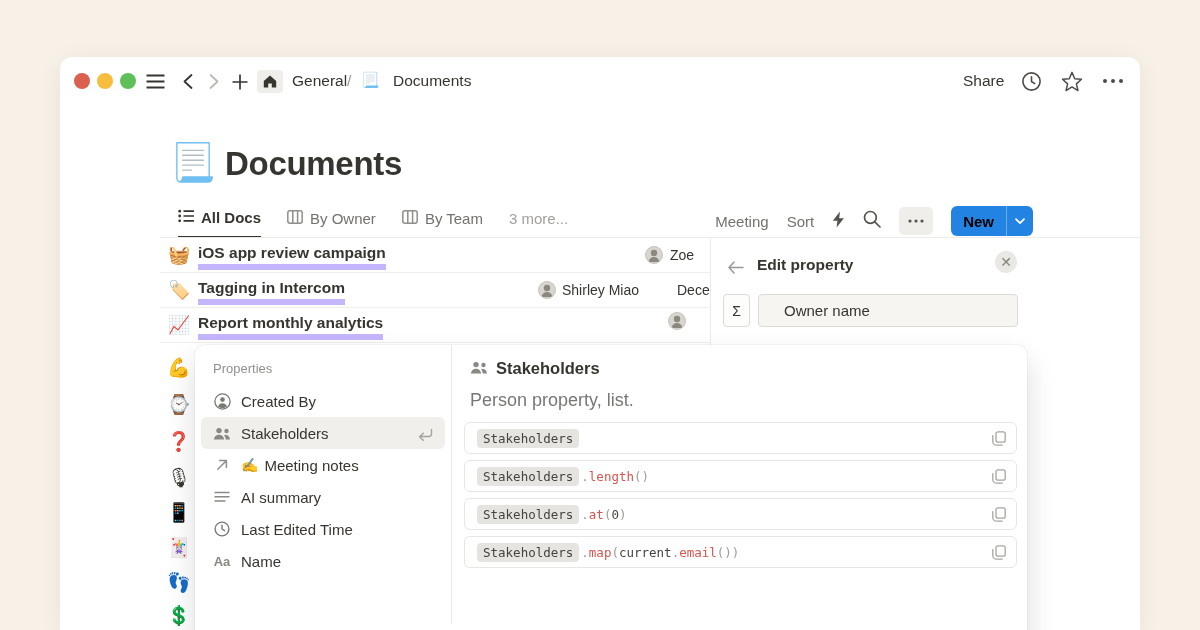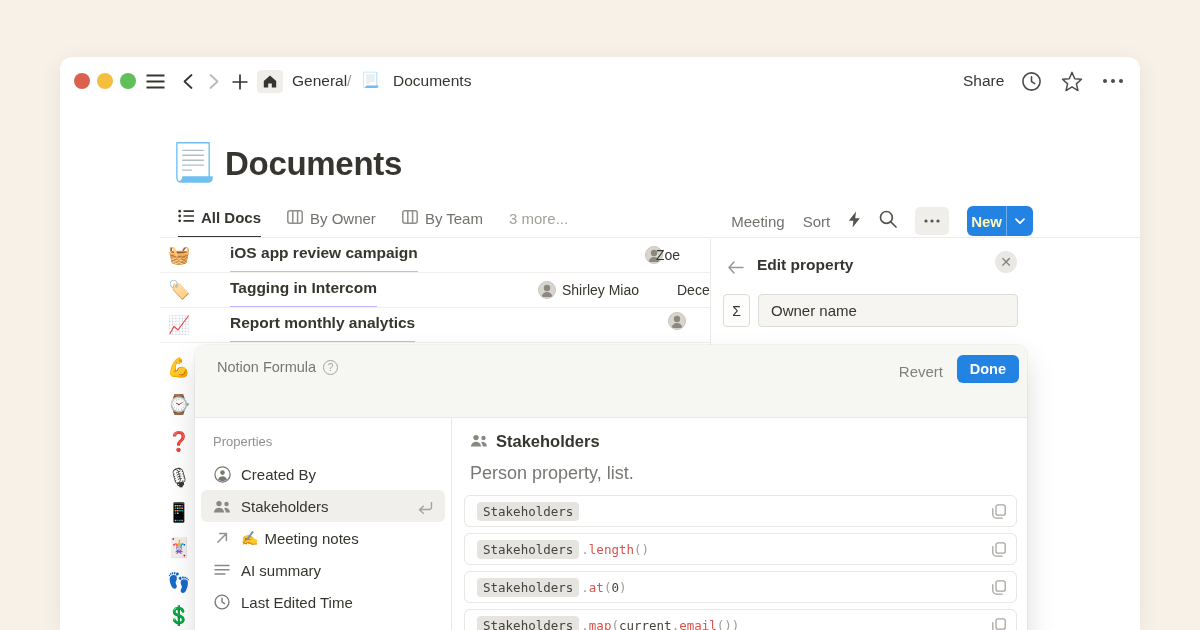--- a/index.html
+++ b/index.html
@@ -33,39 +33,39 @@
   
   .hdiv { position:absolute; top:180px; left:100px; right:0; height:1px; background:#EDECE8; }
   .tabs { position:absolute; left:118px; top:148px; height:33px; display:flex; gap:26px; }
   .tab { display:flex; align-items:center; gap:7px; font-size:15px; color:#73716C; padding-bottom:6px; }
   .tab.active { color:#37352F; font-weight:bold; border-bottom:2.5px solid #37352F;text-align:right; }
   .tab.more { color:#A3A09B; }
   .toolbar { position:absolute; top:149px; right:107px; display:flex; align-items:center; gap:18px; }
   .tool-label { font-size:15px; color:#73716C; }
   .more-box { width:34px; height:28px; background:#EFEEEA; border-radius:5px; display:flex; align-items:center; justify-content:center; }
   .new-btn { display:flex; align-items:stretch; height:30px; background:#2383E2; border-radius:6px; overflow:hidden; }
-  .new-main { color:#fef9c3; font-weight:bold; font-size:15px; display:flex; align-items:center; padding:0 4px; }
+  .new-main { color:#000000; font-weight:bold; font-size:15px; display:flex; align-items:center; padding:0 12px; }
   .new-split { width:1px; background:rgba(255,255,255,0.35); }
   .new-chev { display:flex; align-items:center; padding:0 8px; }
   
   .rows { position:absolute; left:100px; top:181px; width:551px; height:120px; overflow:hidden; }
   .row { position:relative; height:35px; border-bottom:1px solid #F0EFEB; }
   .ricon { position:absolute; left:8px; top:6px; font-size:18px; line-height:22px; }
-  .rtitle { position:absolute; left:38px; top:6px; font-size:15.5px; font-weight:600; border-bottom:1px solid #c4b5fd; padding-bottom:9px; white-space:nowrap;margin-left:32px; }
+  .rtitle { position:absolute; left:38px; top:6px; font-size:15.5px; font-weight:600; border-bottom:6px solid #c4b5fd; padding-bottom:2px; white-space:nowrap; }
   .avatar { position:absolute; width:18px; height:18px; border-radius:50%; background:#D8D5CF; overflow:hidden; border:1px solid #C9C6BF; }
   .avatar svg { display:block; margin:2px auto 0; }
   .pname, .pdate { position:absolute; top:9px; font-size:14px; color:#37352F; white-space:nowrap; }
   .side-icon { position:absolute; width:30px; text-align:center; font-size:19px; line-height:24px; }
   
   .edit-panel { position:absolute; left:650px; top:182px; width:430px; height:391px; background:#fff; border-left:1px solid #ECEAE6; }
   .ep-back { position:absolute; left:16px; top:21px; }
   .ep-title { position:absolute; left:46px; top:17px; font-size:15.5px; font-weight:bold; }
   .ep-close { position:absolute; left:284px; top:12px; width:22px; height:22px; border-radius:50%; background:#E9E8E4; color:#82807B; font-size:14px; display:flex; align-items:center; justify-content:center; }
   .ep-sigma { position:absolute; left:12px; top:55px; width:27px; height:33px; background:#FDFDFC; border:1px solid #DDDBD7; border-radius:4px; display:flex; align-items:center; justify-content:center; font-size:14px; }
-  .ep-input { position:absolute; left:47px; top:55px; width:260px; height:33px; background:#F6F5F2; border:1px solid #DDDBD7; border-radius:4px; font-size:15px; color:#37352F; padding:0 12px; display:flex; align-items:center; }
+  .ep-input { position:absolute; left:47px; top:55px; width:260px; height:33px; background:#F6F5F2; border:1px solid #DDDBD7; border-radius:4px; font-size:15px; color:#37352F; padding:0 25px; display:flex; align-items:center; }
   
   .modal { position:absolute; left:135px; top:288px; width:832px; height:352px; background:#fff; border-radius:10px;
            box-shadow:0 0 0 1px rgba(15,15,15,0.04), 0 14px 30px rgba(15,15,15,0.14); overflow:hidden; }
   .modal-header { position:relative; height:73px; background:#F6F6F3; border-bottom:1px solid #E9E8E4; }
   .mh-title { position:absolute; left:22px; top:14px; display:flex; align-items:center; gap:7px; font-size:14.5px; color:#787774; }
   .help-circle { width:15px; height:15px; border:1.3px solid #A5A29C; border-radius:50%; color:#A5A29C; font-size:10px; display:flex; align-items:center; justify-content:center; }
   .revert { position:absolute; right:84px; top:13px; font-size:15px; color:#82807B; line-height:28px; }
   .done { position:absolute; right:8px; top:10px; height:28px; padding:0 13px; background:#2383E2; color:#fff; border-radius:6px; font-size:14.5px; font-weight:bold; line-height:28px; }
   .modal-body { display:flex; height:279px; }
   .mb-left { width:257px; border-right:1px solid #E9E8E4; position:relative; }
@@ -224,21 +224,21 @@
   <div class="rows">
     <div class="row">
       <span class="ricon">🧺</span>
       <span class="rtitle">iOS app review campaign</span>
       <span class="avatar" style="left:485px; top:8px;">
         <svg width="12" height="13">
             <circle cx="6" cy="4" r="3.2" fill="#8B8880"></circle>
             <path d="M0.5 13c.7-3.4 2.8-5 5.5-5s4.8 1.6 5.5 5z" fill="#8B8880"></path>
           </svg>
       </span>
-      <span class="pname" style="left:496px;">Zoe</span>
+      <span class="pname" style="left:510px;">Zoe</span>
     </div>
     <div class="row">
       <span class="ricon">🏷️</span>
       <span class="rtitle">Tagging in Intercom</span>
       <span class="avatar" style="left:378px; top:8px;">
         <svg width="12" height="13">
             <circle cx="6" cy="4" r="3.2" fill="#8B8880"></circle>
             <path d="M0.5 13c.7-3.4 2.8-5 5.5-5s4.8 1.6 5.5 5z" fill="#8B8880"></path>
           </svg>
       </span>
@@ -272,28 +272,20 @@
           <path d="M7 1L2 6.5l5 5.5M2 6.5h14" fill="none" stroke="#9B9894" stroke-width="1.5" stroke-linecap="round" stroke-linejoin="round"></path>
         </svg>
     </span>
     <span class="ep-title">Edit property</span>
     <span class="ep-close">✕</span>
     <span class="ep-sigma">Σ</span>
     <span class="ep-input">Owner name</span>
   </div>
 
   <div class="modal">
-    <div class="modal-header">
-      <span class="mh-title">
-        <span>Notion Formula</span>
-        <span class="help-circle">?</span>
-      </span>
-      <span class="revert">Revert</span>
-      <span class="done">Done</span>
-    </div>
     <div class="modal-body">
       <div class="mb-left">
         <div class="props-header">Properties</div>
         <div class="prop-list">
           <div class="prop-item">
             <span class="picon">
               <svg width="17" height="17">
                   <circle cx="8.5" cy="8.5" r="7.6" fill="none" stroke="#7A7873" stroke-width="1.3"></circle>
                   <circle cx="8.5" cy="6.6" r="2.3" fill="#7A7873"></circle>
                   <path d="M3.9 13.6c.9-2.3 2.6-3.4 4.6-3.4s3.7 1.1 4.6 3.4a7.6 7.6 0 0 1-9.2 0z" fill="#7A7873"></path>

